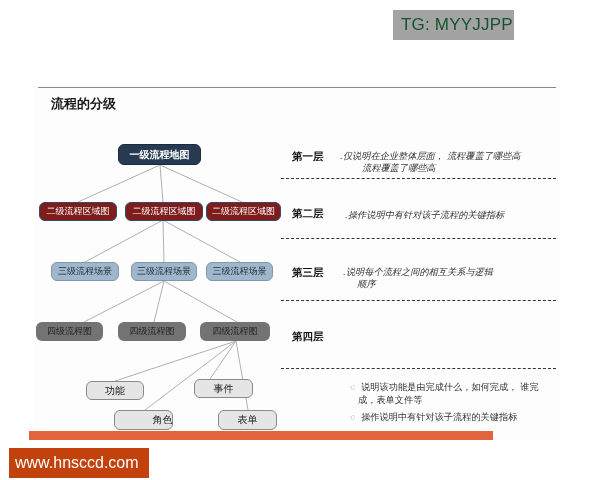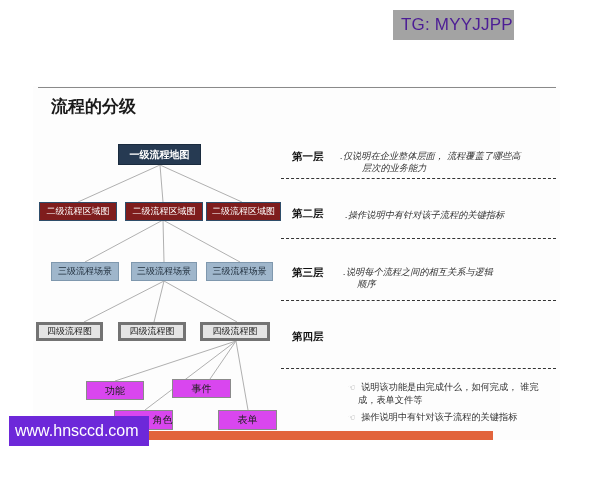--- a/index.html
+++ b/index.html
@@ -5,61 +5,62 @@
     * { margin: 0; padding: 0; box-sizing: border-box; }
     html, body {
       width: 600px; height: 480px; overflow: hidden;
       background: #ffffff;
       font-family: "DejaVu Sans", "Liberation Sans", sans-serif;
     }
     .stage { position: relative; width: 600px; height: 480px; background: #fff; }
 
     .watermark-top {
       position: absolute; left: 393px; top: 10px; width: 121px; height: 30px;
-      background: #a3a3a3; color: #4c1d95;
+      background: #a3a3a3; color: #14532d;
       font-family: "Liberation Sans", sans-serif; font-size: 17px;
       line-height: 30px; padding-left: 8px; letter-spacing: 0.2px;
     }
     .watermark-bottom {
-      position: absolute; left: 9px; top: 416px; width: 140px; height: 30px;
-      background: #6d28d9; color: #fff;
+      position: absolute; left: 9px; top: 448px; width: 140px; height: 30px;
+      background: #c2410c; color: #fff;
       font-family: "Liberation Sans", sans-serif; font-size: 16px;
       line-height: 30px; padding-left: 6px;
     }
 
     .slide {
       position: absolute; left: 33px; top: 86px; width: 527px; height: 354px;
       background: #fdfdfd;
     }
     .top-rule {
       position: absolute; left: 38px; top: 87px; width: 445px; height: 1px;
       background: #8a8a8a;
     }
     .slide-title {
       position: absolute; left: 51px; top: 95px;
-      font-size: 17px; font-weight: bold; color: #1a1a1a;
+      font-size: 13px; font-weight: bold; color: #1a1a1a;
       font-family: "DejaVu Sans", sans-serif;
     }
     .bottom-bar {
       position: absolute; left: 29px; top: 431px; width: 464px; height: 9px;
       background: #e2643c;
     }
 
     svg.lines { position: absolute; left: 0; top: 0; width: 600px; height: 480px; }
 
     .node {
       position: absolute; display: flex; align-items: center; justify-content: center;
       font-size: 9px; white-space: nowrap;
       font-family: Liberation Mono, monospace;
+      border-radius: 6px;
     }
     .n1 { background: #263a52; color: #fff; font-size: 10px; font-weight: bold; border: 1px solid #1a2b3e; }
     .n2 { background: #7f1d1d; color: #fff; border: 1px solid #2e4d6a; }
     .n3 { background: #9fb6cb; color: #1e2c3a; border: 1px solid #7f98ae; }
-    .n4 { background: #e5e5e5; color: #222; border: 3px solid #737373; }
-    .n5 { background: #d946ef; color: #222; border: 1px solid #8a8a8a; font-size: 10px; text-align: right; }
+    .n4 { background: #737373; color: #222; border: 3px solid #737373; }
+    .n5 { background: #e5e5e5; color: #222; border: 1px solid #8a8a8a; font-size: 10px; text-align: right; }
 
     .layer-label {
       position: absolute; font-size: 10.5px; font-weight: bold; color: #111;
       font-family: "DejaVu Sans", sans-serif;
     }
     .layer-desc {
       position: absolute; font-size: 9.2px; color: #333; line-height: 12px;
       font-family: "DejaVu Sans", sans-serif;
       font-style: italic;
     }
@@ -115,28 +116,28 @@
 
   <div class="node n3" style="left:51px; top:262px; width:68px; height:19px;">三级流程场景</div>
   <div class="node n3" style="left:131px; top:262px; width:66px; height:19px;">三级流程场景</div>
   <div class="node n3" style="left:206px; top:262px; width:67px; height:19px;">三级流程场景</div>
 
   <div class="node n4" style="left:36px; top:322px; width:67px; height:19px;">四级流程图</div>
   <div class="node n4" style="left:118px; top:322px; width:68px; height:19px;">四级流程图</div>
   <div class="node n4" style="left:200px; top:322px; width:70px; height:19px;">四级流程图</div>
 
   <div class="node n5" style="left:86px; top:381px; width:58px; height:19px;">功能</div>
-  <div class="node n5" style="left:172px; top:379px; width:59px; height:19px;">事件</div>
+  <div class="node n5" style="left:194px; top:379px; width:59px; height:19px;">事件</div>
   <div class="node n5" style="left:114px; top:410px; width:59px; height:20px;padding-left:38px;">角色</div>
   <div class="node n5" style="left:218px; top:410px; width:59px; height:20px;">表单</div>
 
   <div class="layer-label" style="left:292px; top:150px;">第一层</div>
   <div class="layer-desc" style="left:340px; top:150px;">
     <span>.仅说明在企业整体层面，  流程覆盖了哪些高</span>
-    <span class="cont" style="padding-left:22px;">层次的业务能力</span>
+    <span class="cont" style="padding-left:22px;">流程覆盖了哪些高</span>
   </div>
   <div class="dash" style="top:178px;"></div>
 
   <div class="layer-label" style="left:292px; top:207px;">第二层</div>
   <div class="layer-desc" style="left:345px; top:209px;">
     <span>.操作说明中有针对该子流程的关键指标</span>
   </div>
   <div class="dash" style="top:238px;"></div>
 
   <div class="layer-label" style="left:292px; top:266px;">第三层</div>

